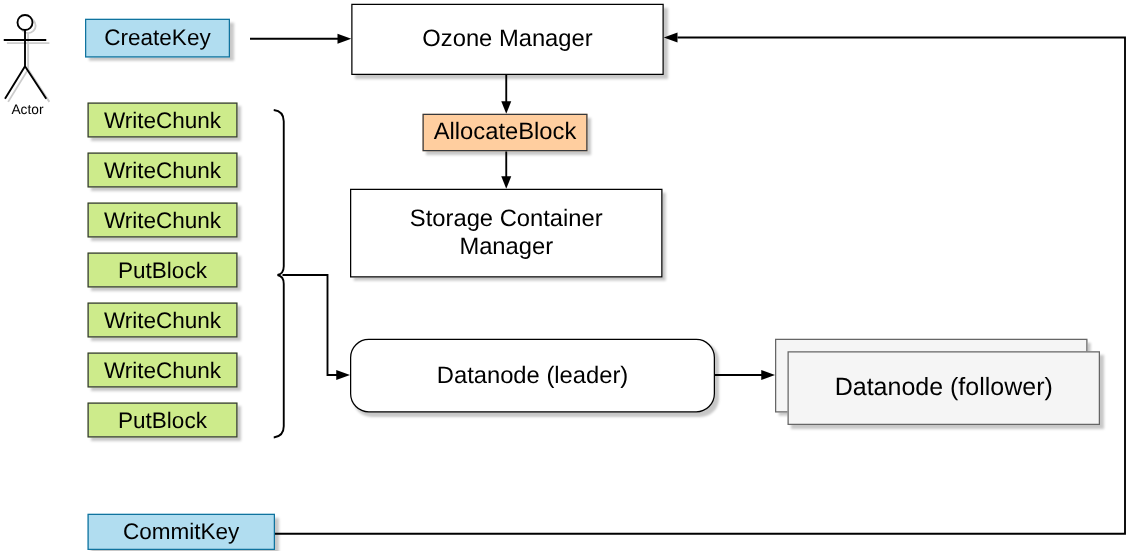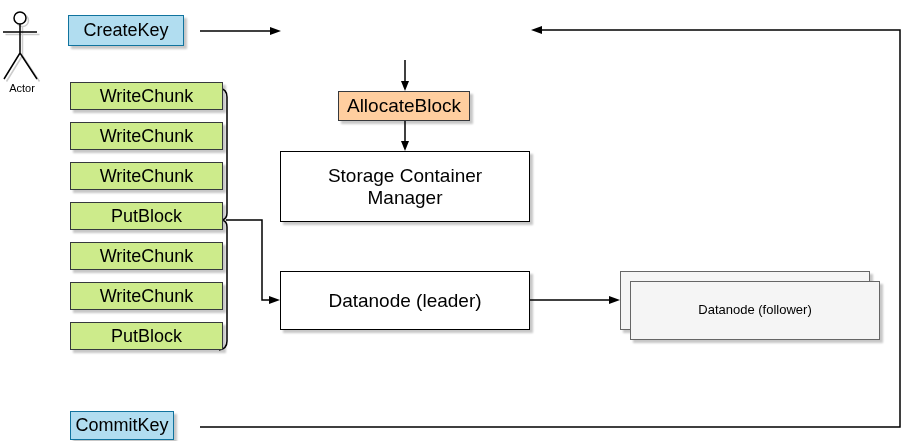--- a/index.html
+++ b/index.html
@@ -10,23 +10,23 @@
   }
   .box {
     position:absolute; box-sizing:border-box;
     display:flex; align-items:center; justify-content:center;
     text-align:center; color:#000; font-size:18px; line-height:1.15;
     box-shadow:3px 3px 2px rgba(0,0,0,0.22);
   }
   .node  { background:var(--node-fill,#fff); border:1.4px solid var(--node-stroke,#000); font-size:19px; }
   .call  { background:var(--call-fill,#b1ddf0); border:1.4px solid var(--call-stroke,#10739e); }
   .op    { background:var(--op-fill,#cdeb8b); border:1.4px solid var(--op-stroke,#36393d);
-           left:70px; width:153px; height:28px; }
+           left:70px; width:120px; height:28px; }
   .alloc { background:var(--alloc-fill,#ffce9f); border:1.4px solid var(--alloc-stroke,#36393d); font-size:19px; }
-  .follower { background:var(--follower-fill,#f5f5f5); border:1.4px solid var(--follower-stroke,#666666); font-size:13px; }
+  .follower { background:var(--follower-fill,#f5f5f5); border:1.4px solid var(--follower-stroke,#666666); font-size:20px; }
   .scm-label { display:inline-block; max-width:175px; }
   .actor-label { position:absolute; left:0; top:82px; width:44px; text-align:center;
                  font-size:11px; color:#000; }
   svg.overlay { position:absolute; left:0; top:0; pointer-events:none; }
   .ln  { stroke:var(--line,#000); stroke-width:1.5; fill:none; }
   .lnshadow { stroke:#cccccc; stroke-width:1.5; fill:none; }
   .arrowhead { fill:var(--line,#000); stroke:none; }
   .actor-part { stroke:var(--line,#000); stroke-width:1.5; fill:none; }
   .actor-head { fill:#ffffff; }
 </style>
@@ -85,27 +85,28 @@
   <div class="box call" style="left:68px; top:15px; width:116px; height:31px;">CreateKey</div>
 
   <div class="box op" style="top:82px;">WriteChunk</div>
   <div class="box op" style="top:122px;">WriteChunk</div>
   <div class="box op" style="top:162px;">WriteChunk</div>
   <div class="box op" style="top:202px;">PutBlock</div>
   <div class="box op" style="top:242px;">WriteChunk</div>
   <div class="box op" style="top:282px;">WriteChunk</div>
   <div class="box op" style="top:322px;">PutBlock</div>
 
-  <div class="box call" style="left:70px; top:411px; width:104px; height:29px;text-align:right;">CommitKey</div>
+  <div class="box call" style="left:70px; top:411px; width:150px; height:29px;text-align:right;">CommitKey</div>
 
+  <div class="box node" style="left:281px; top:3px; width:250px; height:57px;">Ozone Manager</div>
 
   <div class="box alloc" style="left:338px; top:91px; width:132px; height:30px;">AllocateBlock</div>
 
   <div class="box node" style="left:280px; top:151px; width:250px; height:71px;">
     <span class="scm-label">Storage Container Manager</span>
   </div>
 
-  <div class="box node" style="left:280px; top:271px; width:250px; height:59px;">Datanode (leader)</div>
+  <div class="box node" style="left:280px; top:271px; width:292px; height:59px;border-radius:15px;">Datanode (leader)</div>
 
   <div class="box follower" style="left:620px; top:271px; width:250px; height:59px;"></div>
   <div class="box follower" style="left:630px; top:281px; width:250px; height:59px;">Datanode (follower)</div>
 
 </div>
 
 </body></html>

